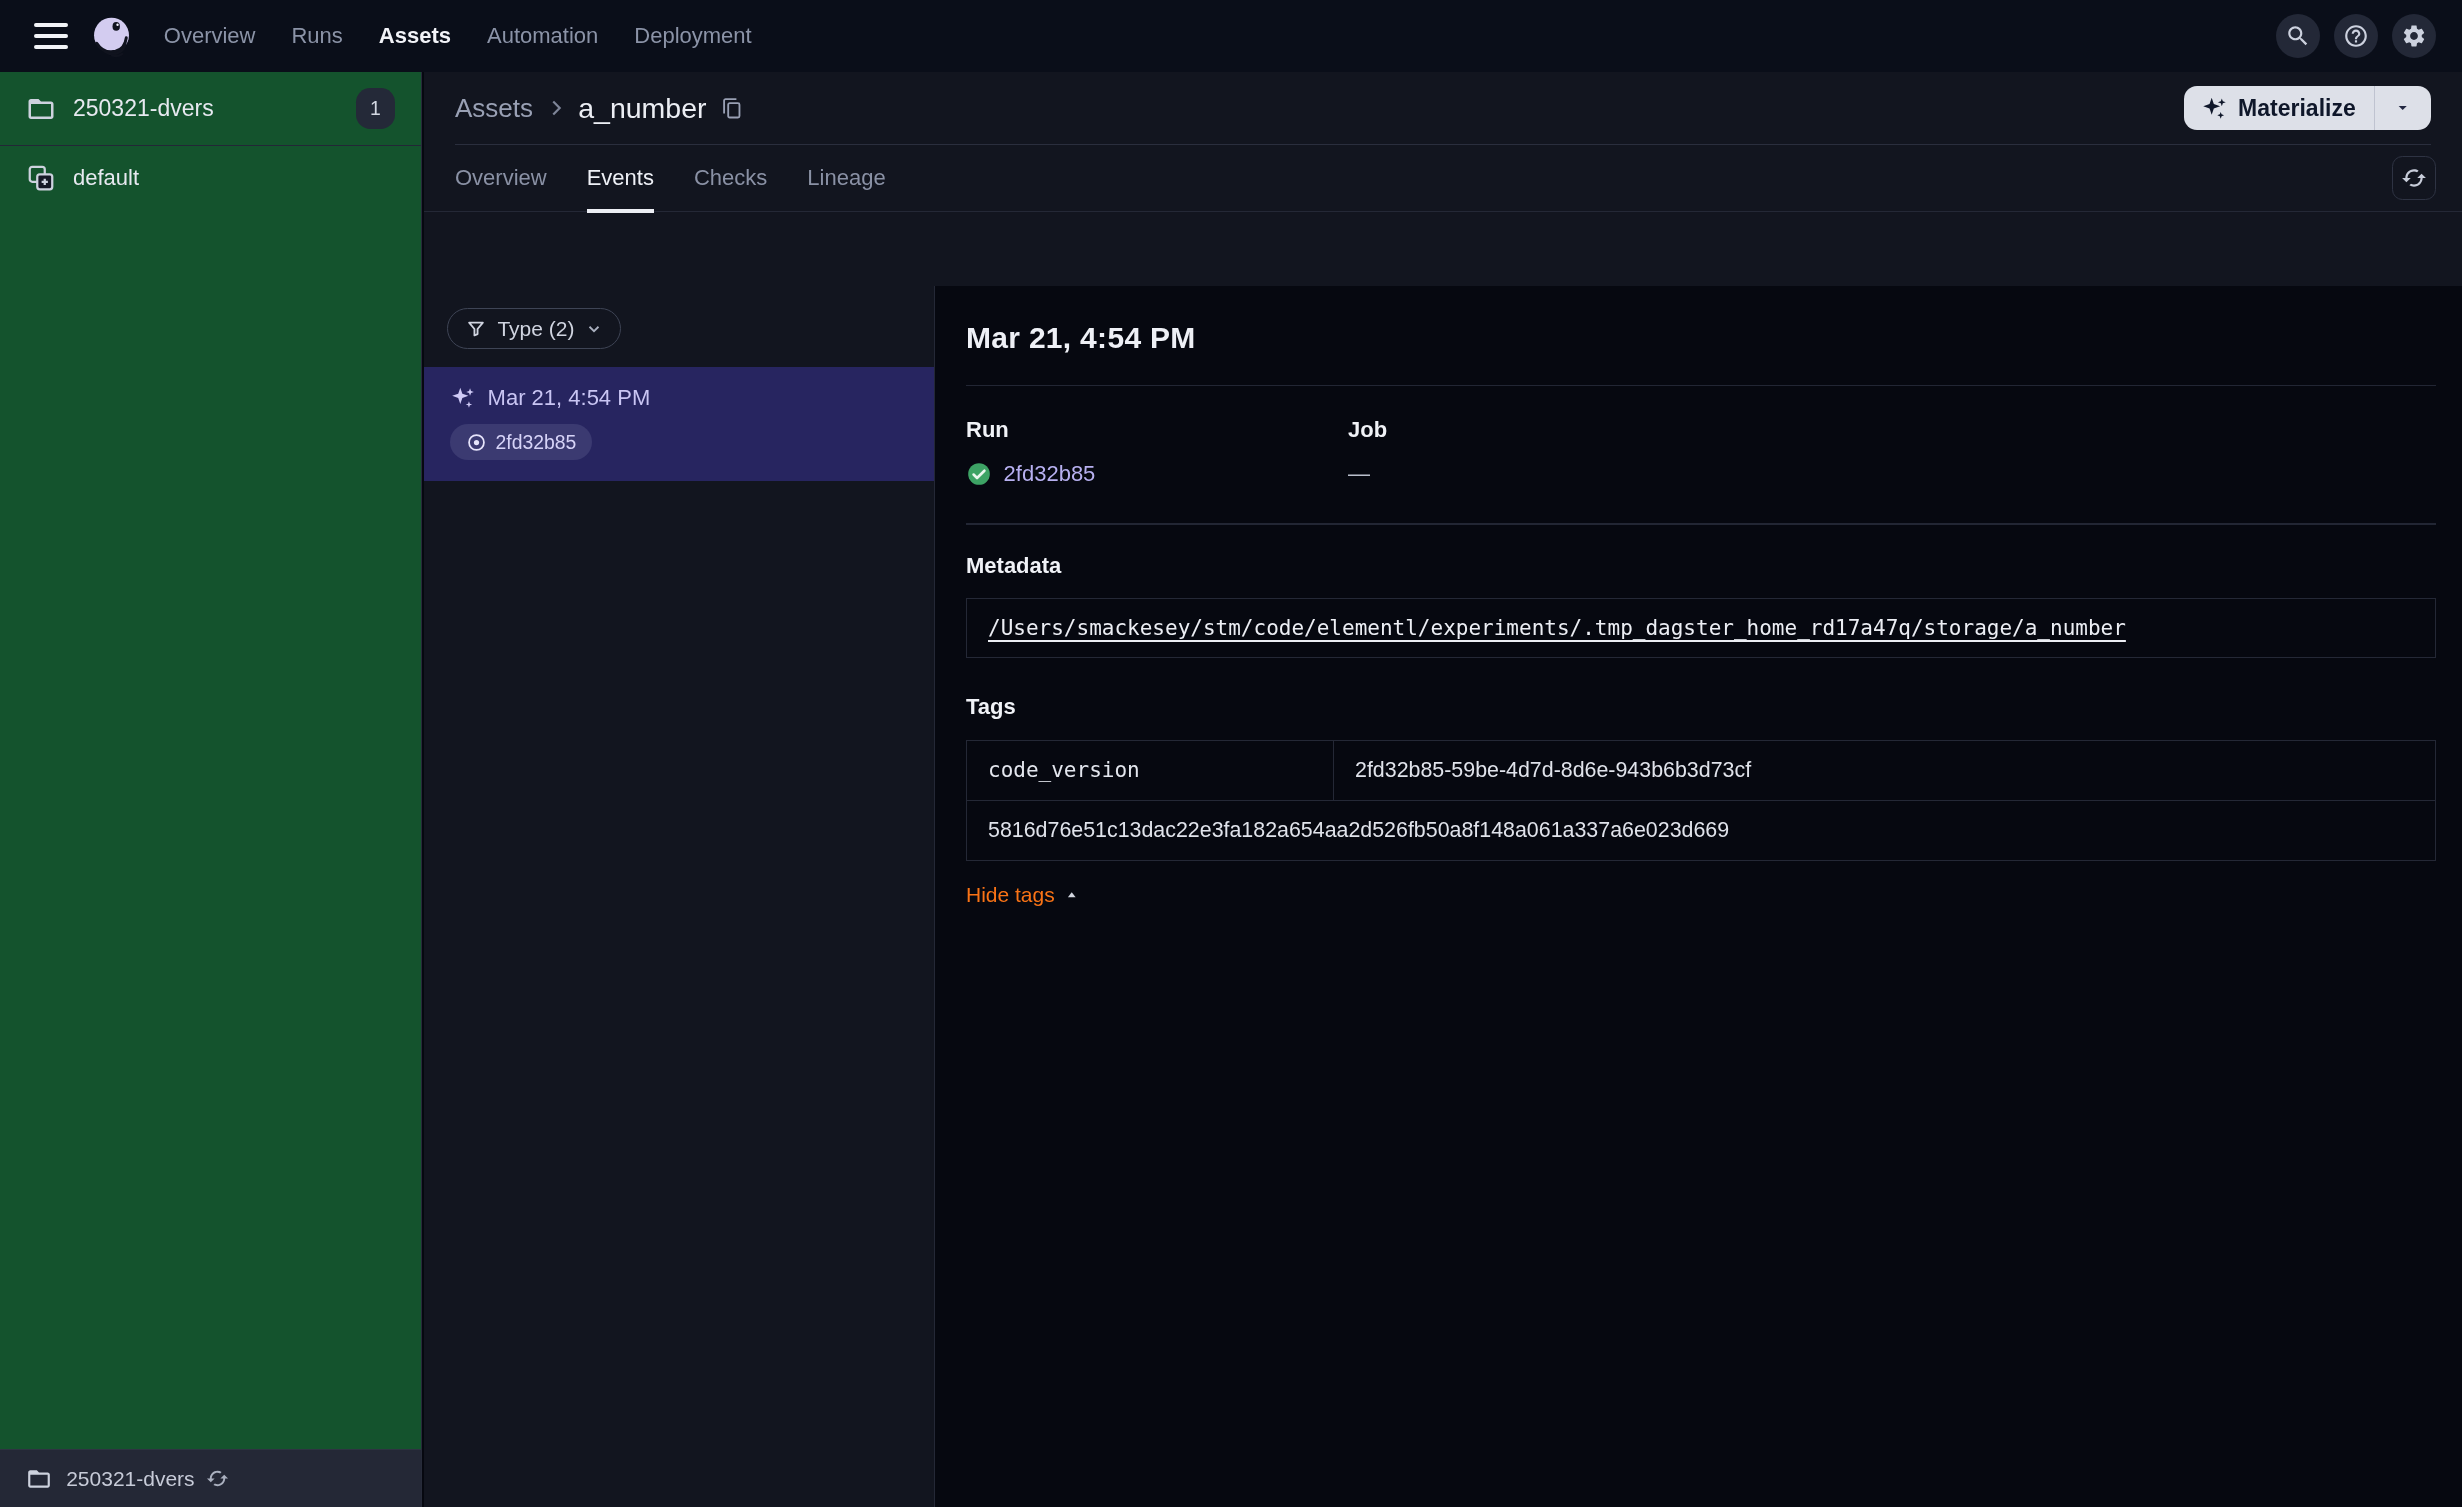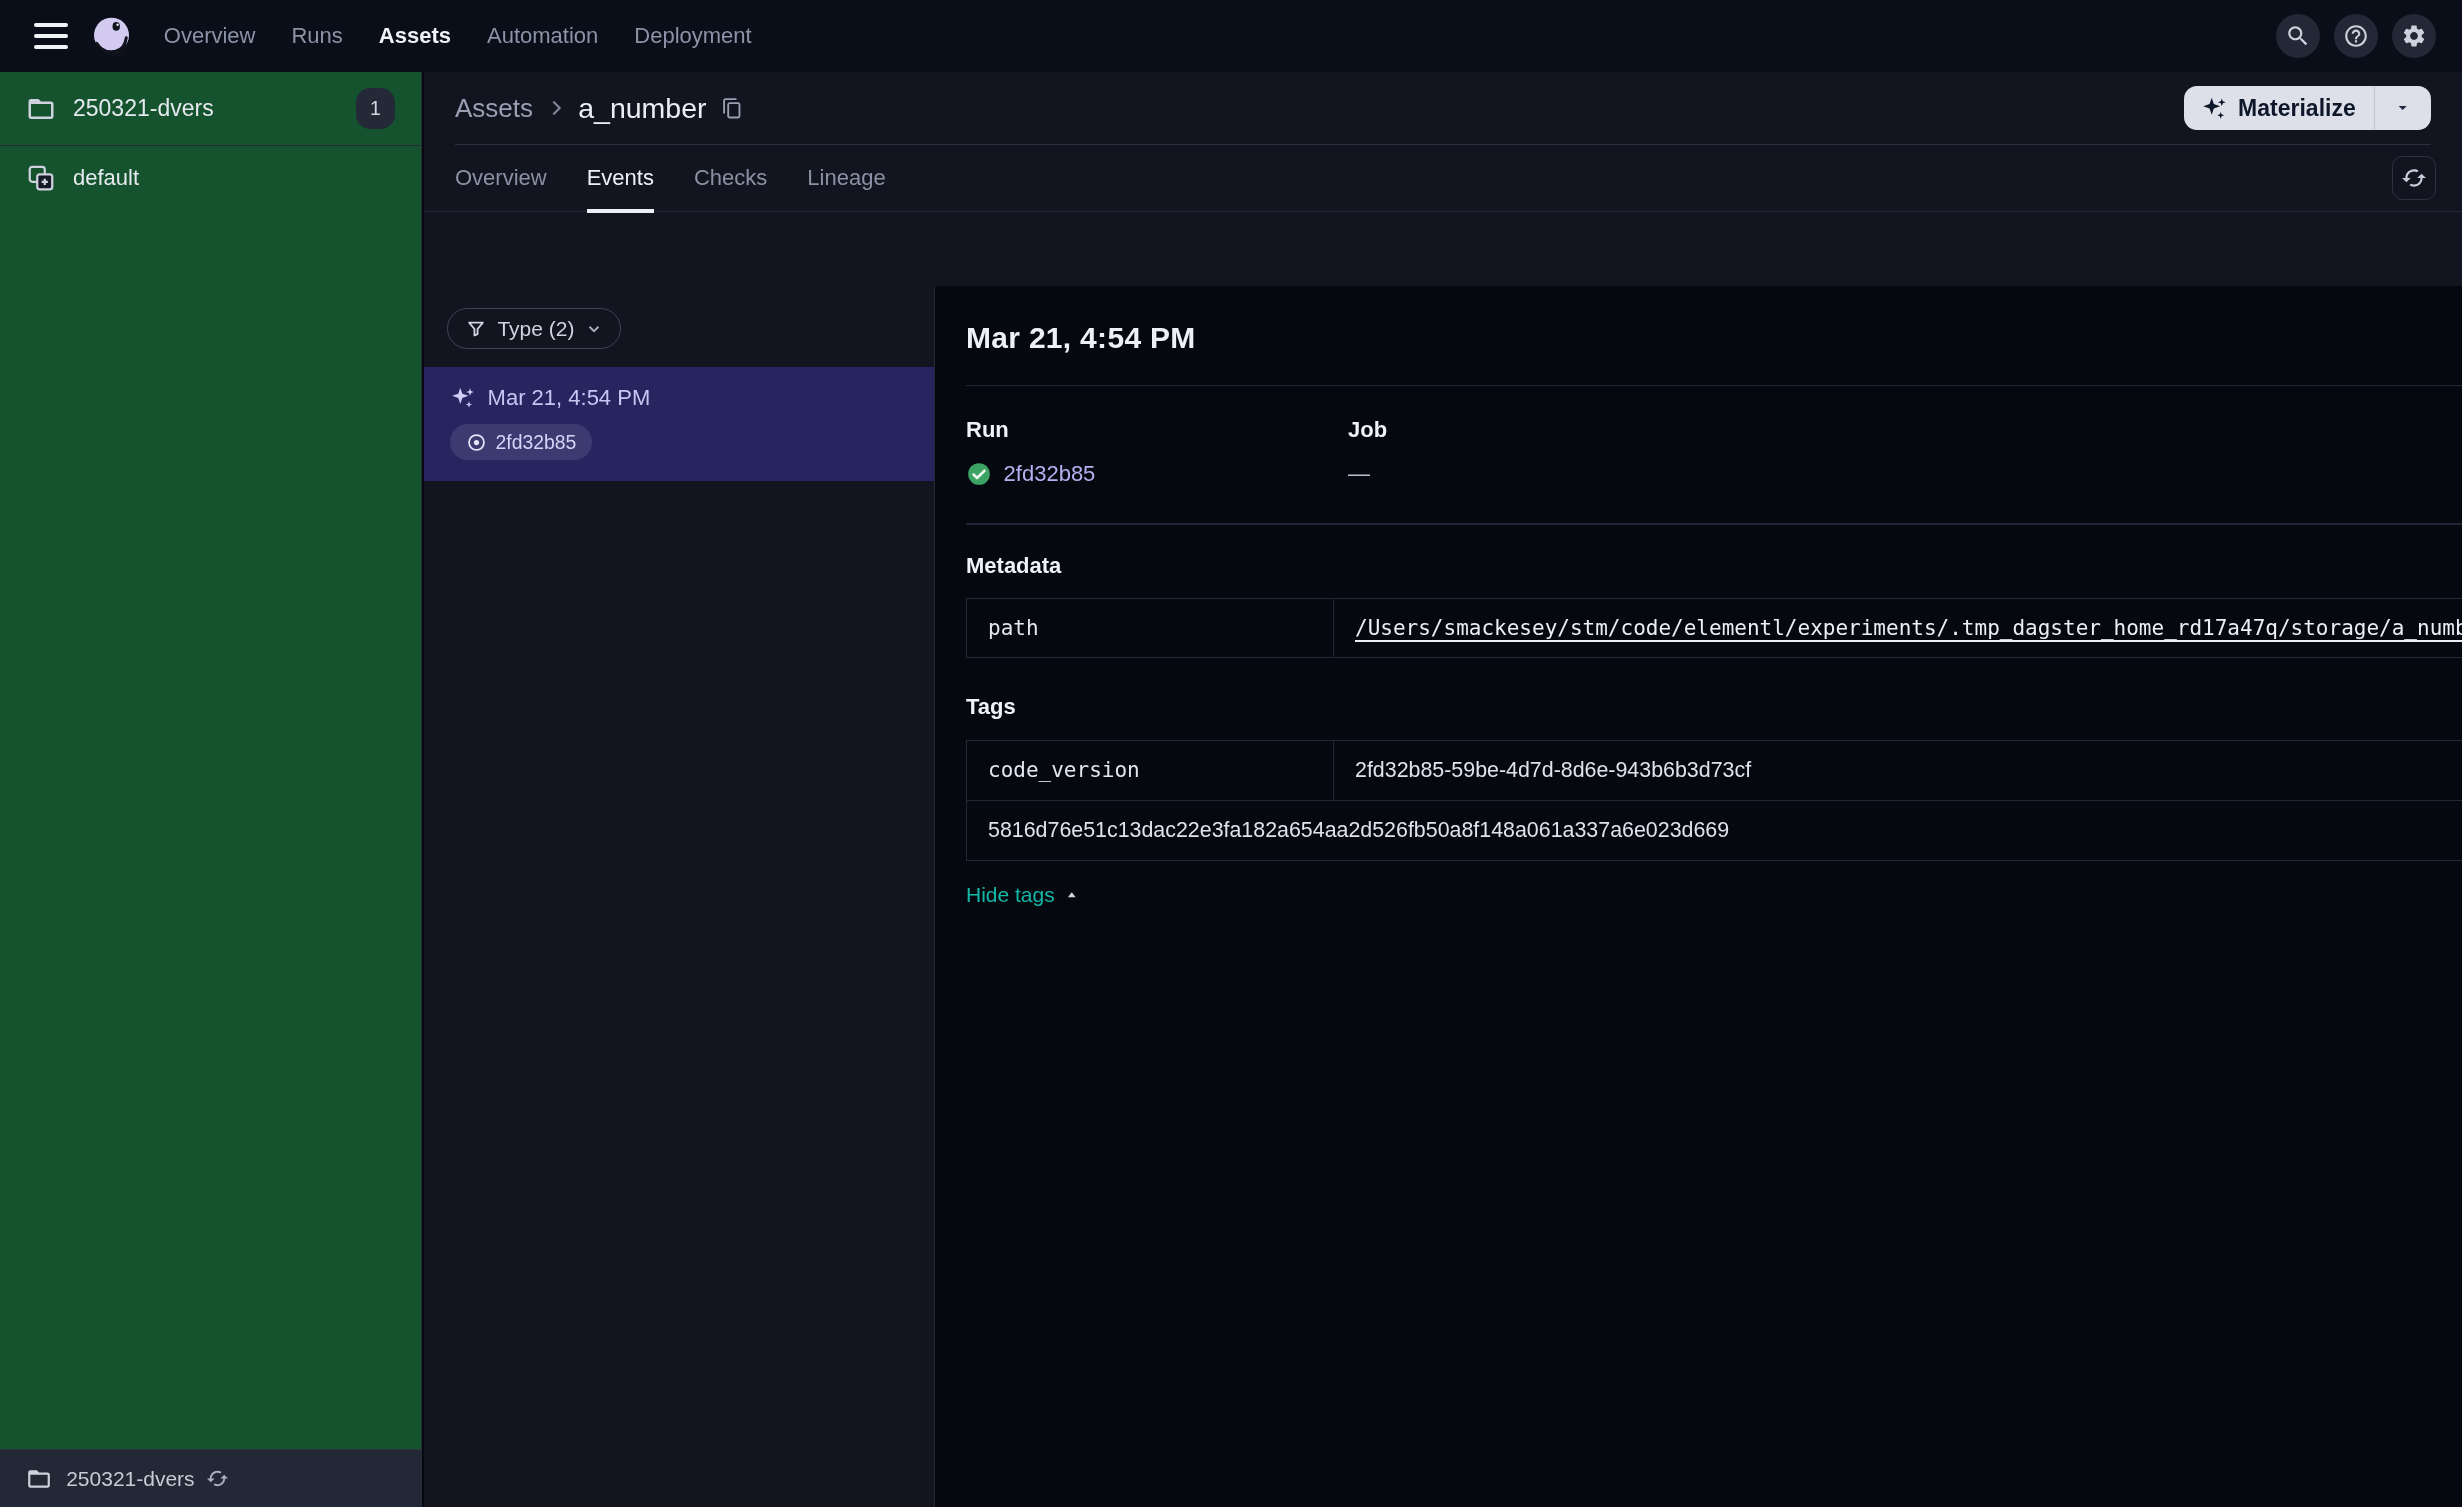--- a/index.html
+++ b/index.html
@@ -159,21 +159,21 @@
   .t-key {
     width: 367px; flex: 0 0 auto; border-right: 1.3px solid #242836;
     padding: 17px 21px; font-size: 21px; color: #e3e6ee; display: flex; align-items: center;
   }
   .t-val { flex: 1; padding: 17px 21px; display: flex; align-items: center; font-size: 21.4px; color: #e0e3eb; }
   .path-link { font-size: 21px; color: #eceef4; text-decoration: underline; text-underline-offset: 5.2px; cursor: pointer; }
 
   .hide-tags {
     margin-top: 22px; background: none; border: none; cursor: pointer;
     display: inline-flex; align-items: center; gap: 9px;
-    font-size: 21px; color: #14b8a6; font-family: "Liberation Sans", sans-serif;
+    font-size: 21px; color: #f97316; font-family: "Liberation Sans", sans-serif;
   }
   .hide-tags svg { width: 15.5px; height: 15.5px; color: #d2d6e0; }
 </style>
 </head>
 <body>
 
 <header class="topnav">
   <button class="hamburger" aria-label="menu">
     <span></span>
       <span></span>
@@ -348,21 +348,20 @@
               <span class="job-empty">—</span>
             </div>
         </div>
       </div>
 
       <div class="divider" style="margin-top:36px"></div>
 
       <h2 class="section-heading">Metadata</h2>
       <div class="kv-table">
         <div class="t-row">
-          <div class="t-key mono">path</div>
           <div class="t-val">
             <a class="path-link mono">/Users/smackesey/stm/code/elementl/experiments/.tmp_dagster_home_rd17a47q/storage/a_number</a>
 
           </div>
 
         </div>
       </div>
 
       <h2 class="section-heading" style="margin-top:36px">Tags</h2>
       <div class="kv-table">

